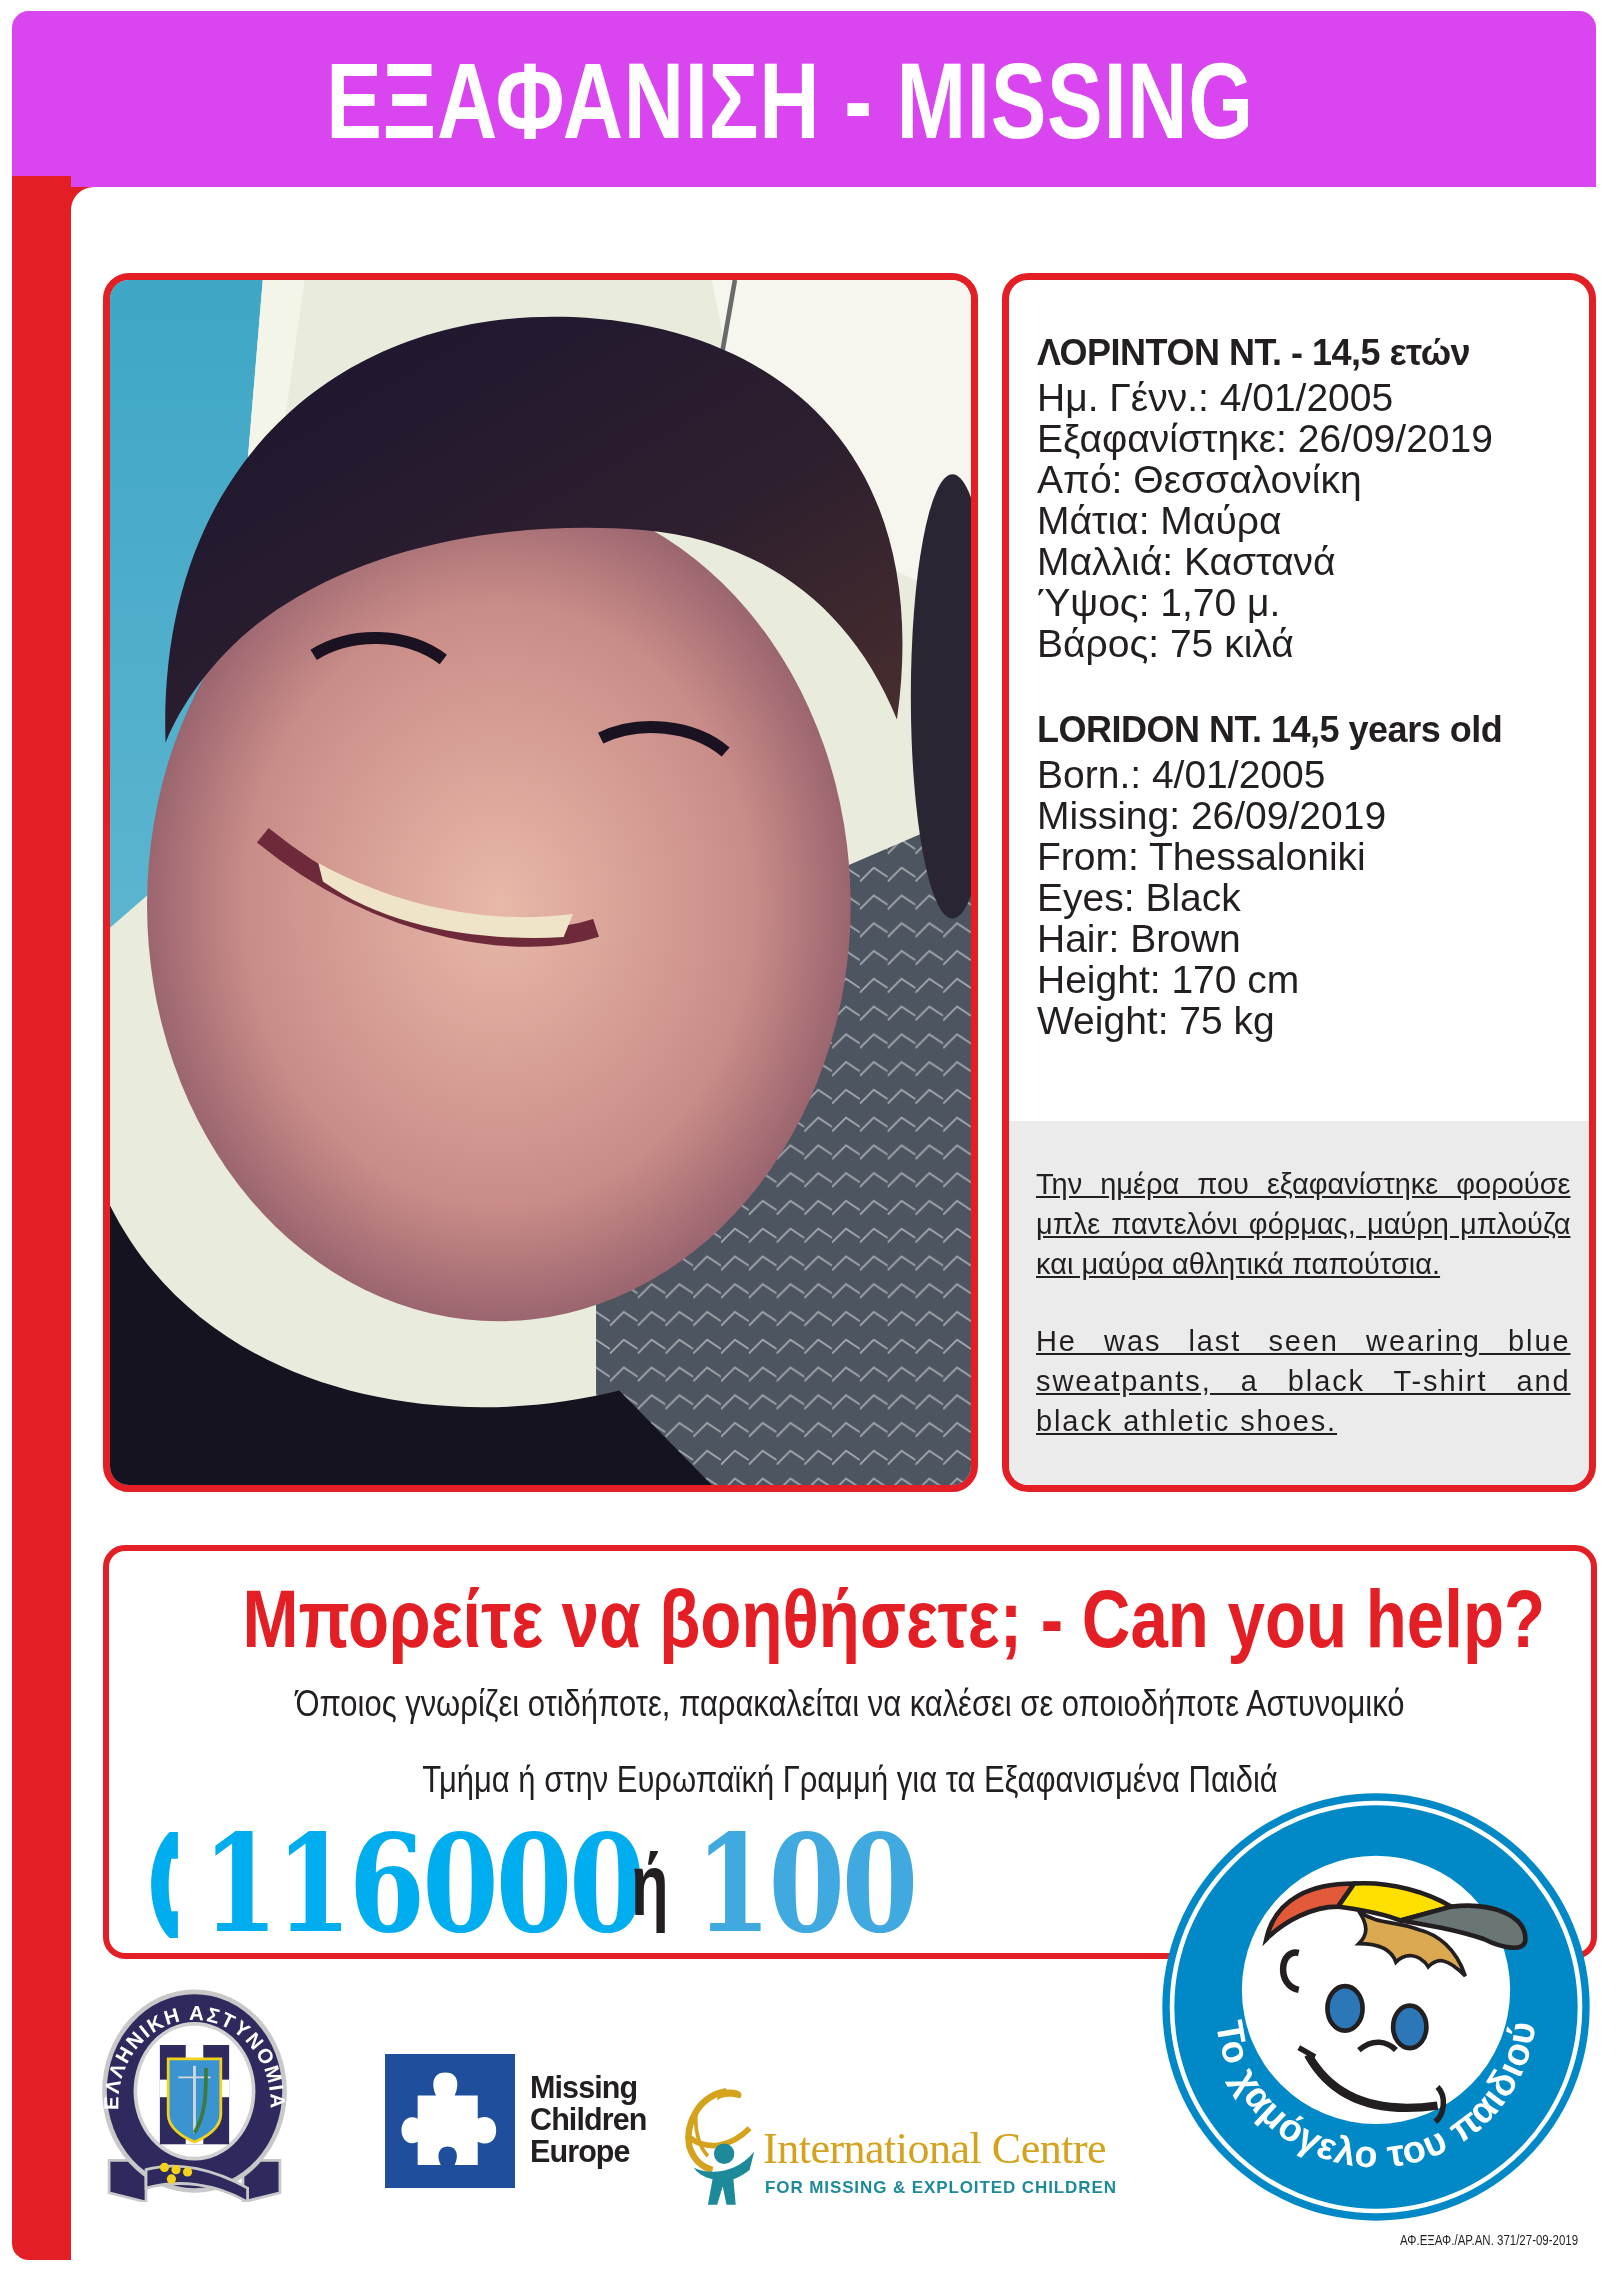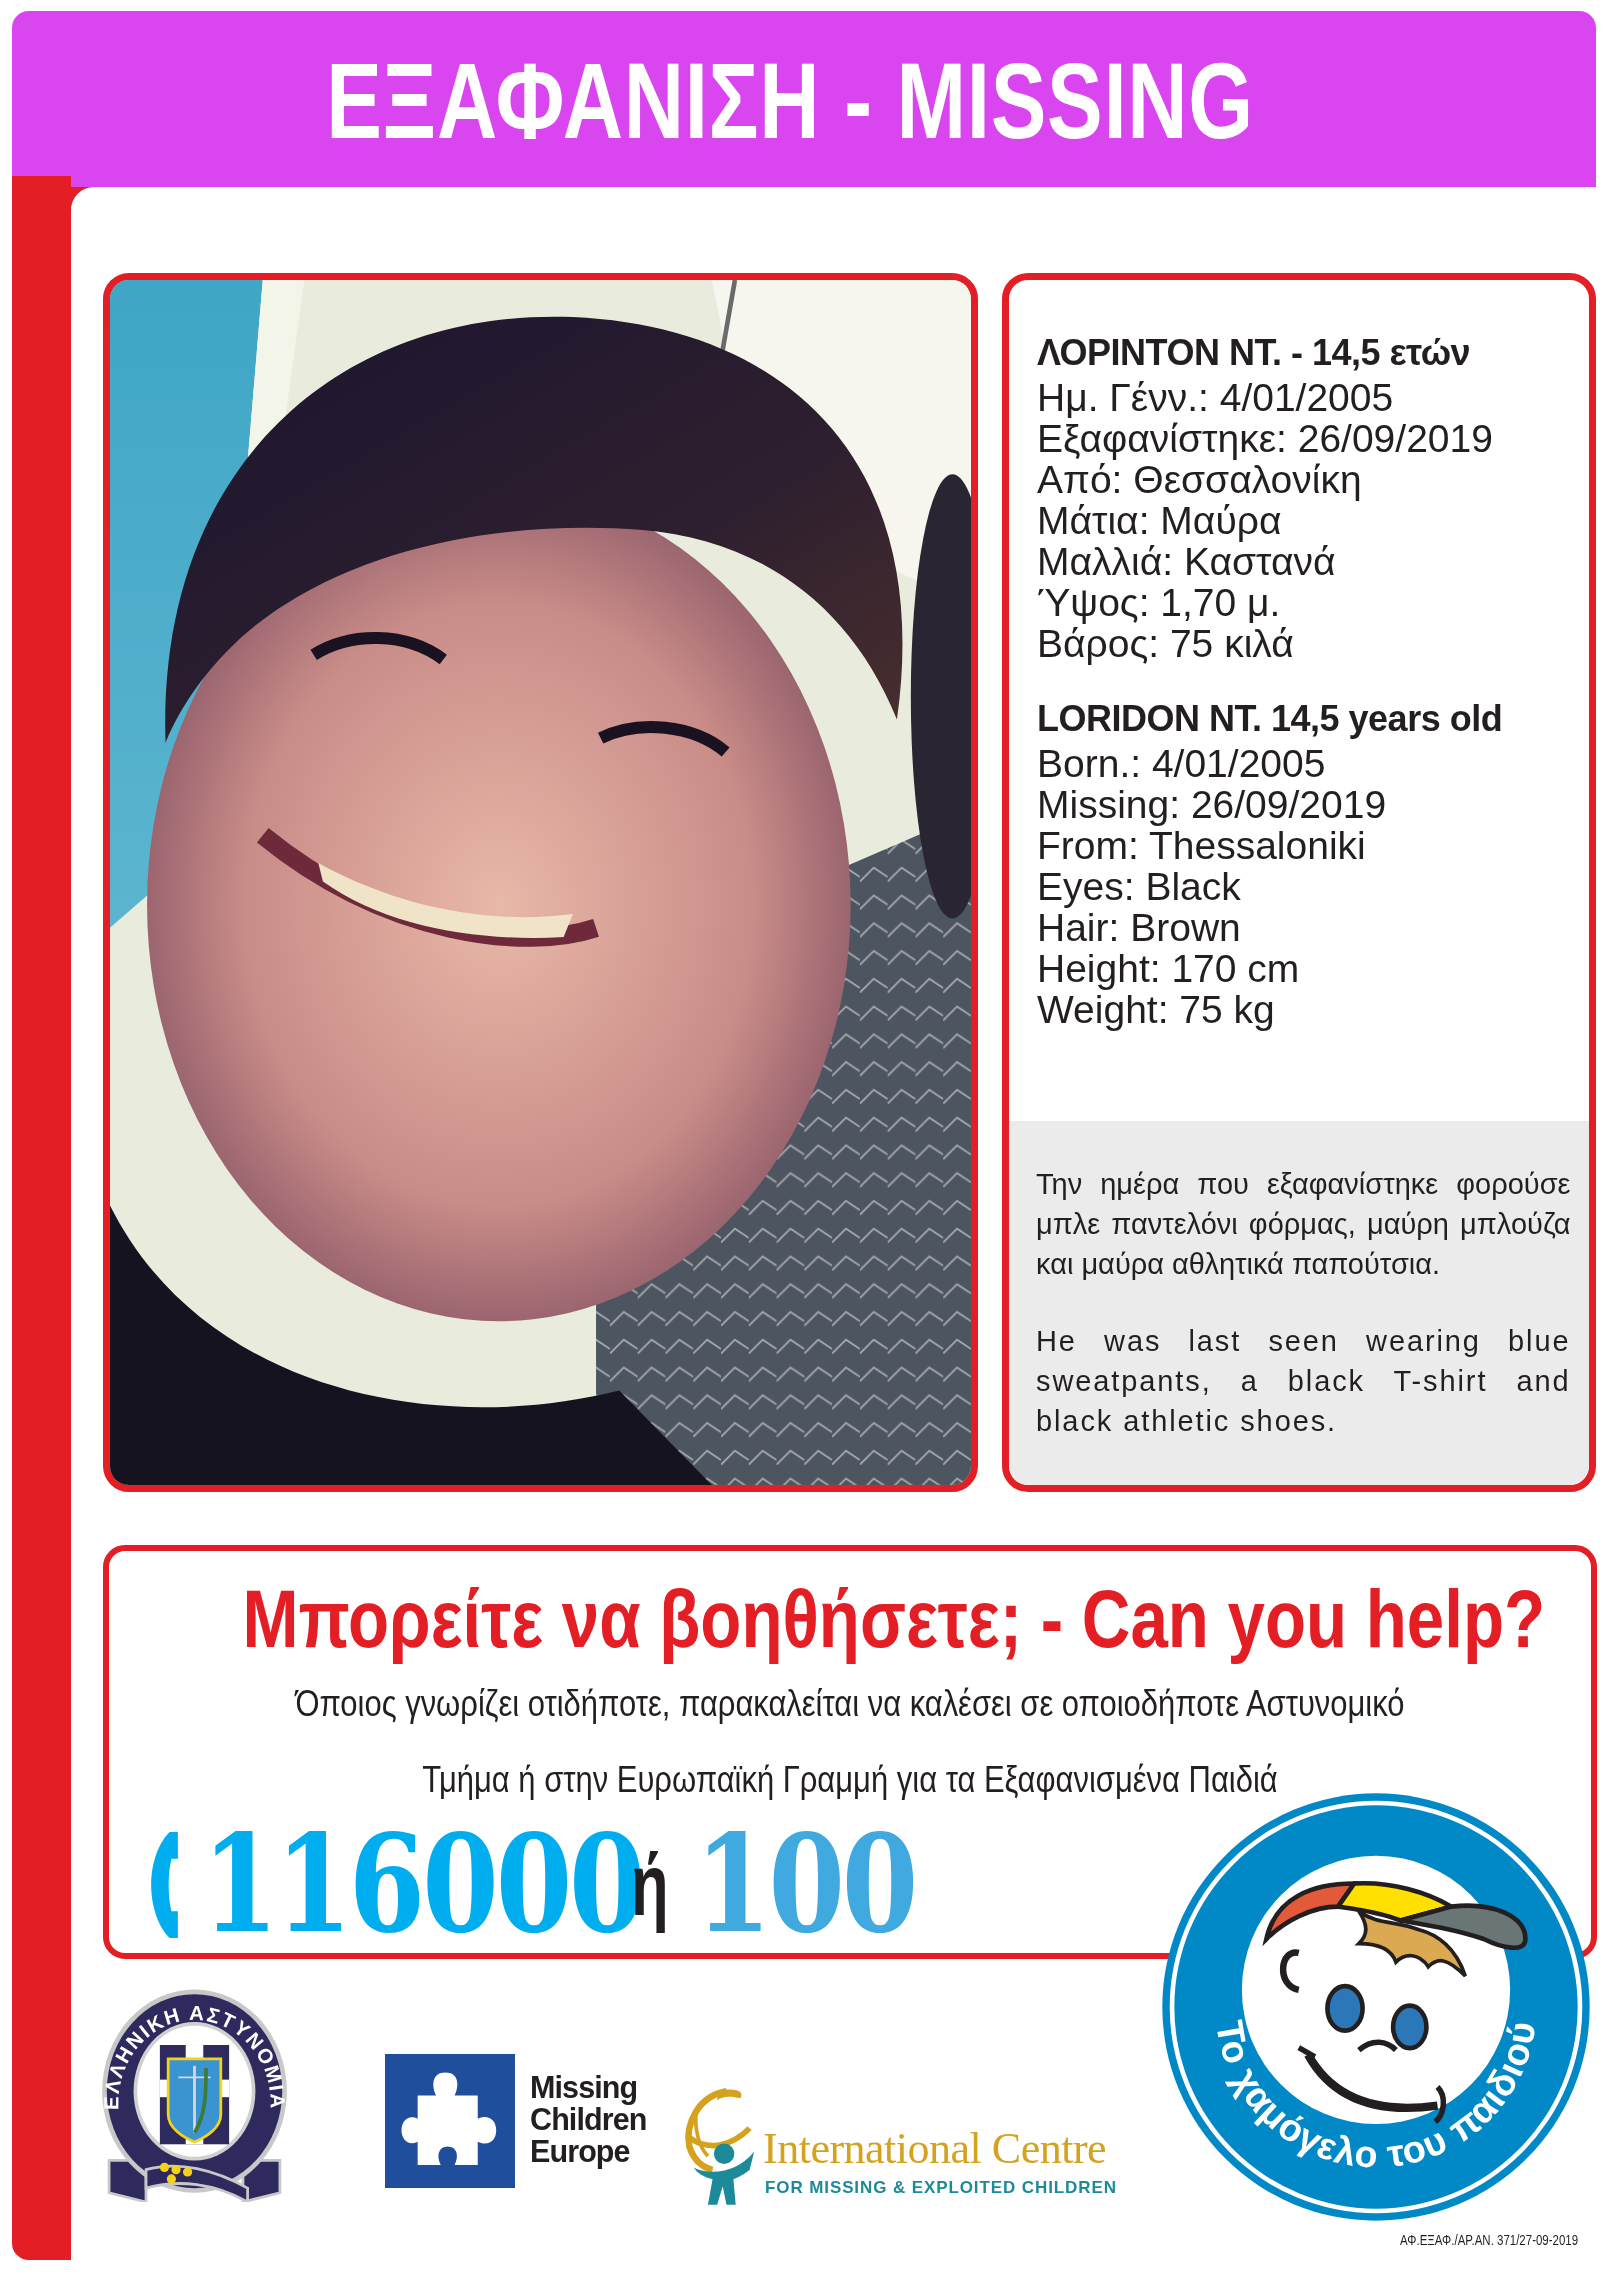--- a/index.html
+++ b/index.html
@@ -47,29 +47,29 @@
   .info-inner { position: absolute; left: 28px; top: 51px; right: 18.5px; }
   .info-heading {
     font-family: "Liberation Sans", sans-serif; font-weight: bold;
     font-size: 36px; line-height: 44px; color: #231f20; margin: 0 0 1.9px 0;
     white-space: nowrap; letter-spacing: -0.5px;
   }
   .info-line {
     font-family: "Liberation Sans", sans-serif; font-size: 39px; line-height: 41px;
     color: #231f20; white-space: nowrap;
   }
-  .info-block-en { margin-top: 33px; }
+  .info-block-en { margin-top: 44px; }
   .desc-box {
     position: absolute; left: 0; right: 0; top: 841px; bottom: 0;
     background: #ebebeb; border-radius: 0 0 18.5px 18.5px;
   }
   .desc-inner { position: absolute; left: 27px; right: 18.5px; top: 43px; }
   .desc-para {
     font-family: "Liberation Sans", sans-serif; font-size: 29px; line-height: 40px;
-    color: #231f20; text-align: justify; margin: 0 0 37px 0;
+    color: #231f20; text-align: justify; margin: 0 0 37px 0; text-decoration: underline;
   }
   .desc-para.en { letter-spacing: 1.9px; }
 
   
   .help-box {
     position: absolute; left: 103px; top: 1545px; width: 1494px; height: 414px;
     border: 6.5px solid #e31e24; border-radius: 22px; box-sizing: border-box; background: #fff;
   }
   .help-title {
     position: absolute; left: 0; right: 0; top: 18.5px; text-align: center;

